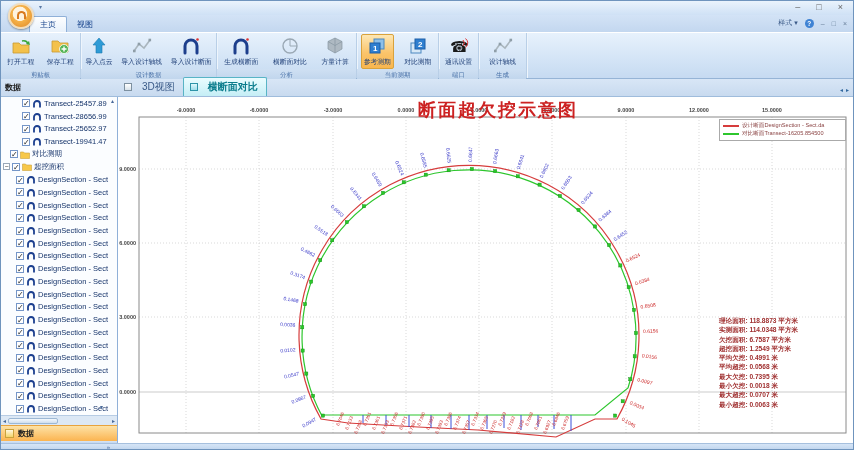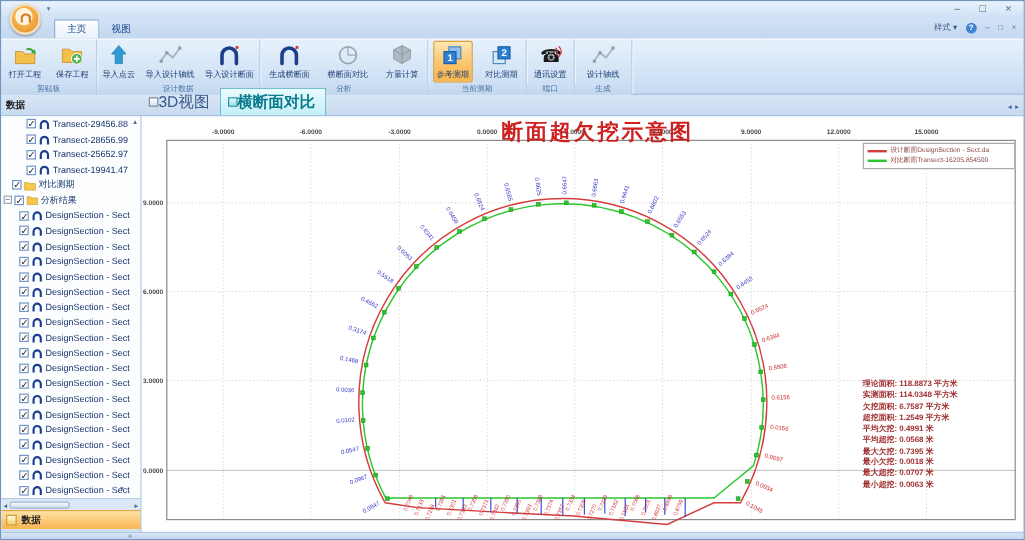--- a/index.html
+++ b/index.html
@@ -15,21 +15,21 @@
   .win-controls span { cursor:default; line-height:11px; }
   .logo { position:absolute; left:7px; top:2px; width:26px; height:26px; border-radius:50%;
           background:radial-gradient(circle at 45% 40%, #fef3df 0 38%, #f5b24a 42%, #e08a28 95%);
           border:2px solid #f3ddba; box-shadow:0 1px 2px rgba(0,0,0,.35); z-index:30; }
   .logo-arch { position:absolute; left:7px; top:6px; width:9px; height:8px;
                border:2.5px solid #d97b20; border-bottom:none; border-radius:6px 6px 0 0; }
   .qa-caret { position:absolute; left:38px; top:2px; font-size:6px; color:#5a7aa5; }
 
   
   .tabrow { height:17px; background:linear-gradient(#d3e3f6,#c3d7ef); display:flex;
-            align-items:flex-end; padding-left:44px; position:relative; }
+            align-items:flex-end; padding-left:28px; position:relative; }
   .rtab { font-size:8px; color:#15428b; padding:2px 10px 2px 10px; border-radius:2px 2px 0 0; }
   .rtab.active { background:linear-gradient(#fdfeff,#e8f1fb); border:1px solid #8fb0d8;
                  border-bottom:none; }
   .tab-right { position:absolute; right:6px; top:3px; display:flex; align-items:center;
                gap:7px; font-size:7px; color:#3a5a88; }
   .help-badge { display:inline-block; width:9px; height:9px; border-radius:50%;
                 background:#3f83d4; color:#fff; font-size:6.5px; text-align:center;
                 line-height:9px; font-weight:bold; }
   .mini { color:#6a809c; font-size:7px; }
 
@@ -47,21 +47,21 @@
   .ricon { width:20px; height:20px; }
   .ricon svg { width:20px; height:20px; display:block; }
   .rlbl { font-size:6.8px; color:#1f3f77; white-space:nowrap; margin-top:1px; }
   .rglabel { font-size:6.4px; color:#4a72a8; text-align:center; height:11px;
              background:linear-gradient(#cfe0f3,#c0d5ec); line-height:11px; }
 
   
   .strip { height:18px; background:linear-gradient(#d8e6f6,#c8daef);
            border-bottom:1px solid #9fbcdc; display:flex; align-items:flex-end; position:relative; }
   .panel-title { font-size:8px; font-weight:bold; color:#222; width:117px; padding:0 0 3px 4px; }
-  .doctab { display:flex; align-items:center; gap:0; font-size:13px; color:#3a5a88;
+  .doctab { display:flex; align-items:center; gap:10px; font-size:10px; color:#3a5a88;
             padding:2px 8px 2px 6px; }
   .doctab.active { background:linear-gradient(#eafcff,#c5eef6); border:1px solid #58b4c6;
                    border-bottom:none; color:#0a7c8c; font-weight:bold; border-radius:2px 2px 0 0; }
   .dticon { width:8px; height:8px; border:1px solid #7d90a0; background:
             linear-gradient(#fff,#d8e2ea); position:relative; }
   .doctab.active .dticon { border-color:#2e94a8; background:linear-gradient(#dff8fd,#9fdde9); }
   .strip-right { position:absolute; right:4px; bottom:3px; font-size:6px; color:#33699f;
                  display:flex; gap:3px; }
 
   
@@ -308,21 +308,21 @@
   <div class="body">
     <div class="sidebar">
       <div id="tree">
           <div class="tree-row" style="padding-left: 21px;">
             <span class="cb">✓</span>
             <span class="ticon">
               <svg viewBox="0 0 10 9">
                 <path d="M2 8.5 V5 A3 3 0 0 1 8 5 V8.5" fill="none" stroke="#1b3f8f" stroke-width="1.8"></path>
               </svg>
             </span>
-            <span class="tlabel">Transect-29456.88</span>
+            <span class="tlabel">Transect-25457.89</span>
           </div>
           <div class="tree-row" style="padding-left: 21px;">
             <span class="cb">✓</span>
             <span class="ticon">
               <svg viewBox="0 0 10 9">
                 <path d="M2 8.5 V5 A3 3 0 0 1 8 5 V8.5" fill="none" stroke="#1b3f8f" stroke-width="1.8"></path>
               </svg>
             </span>
             <span class="tlabel">Transect-28656.99</span>
           </div>
@@ -354,21 +354,21 @@
             <span class="tlabel">对比测期</span>
           </div>
           <div class="tree-row" style="padding-left: 2px;">
             <span class="exp">−</span>
             <span class="cb">✓</span>
             <span class="ticon">
               <svg viewBox="0 0 10 9">
                 <path d="M0.5 2 h3 l1 1 h5 v5.5 H0.5z" fill="#f7c84a" stroke="#caa23c" stroke-width=".6"></path>
               </svg>
             </span>
-            <span class="tlabel">分析结果</span>
+            <span class="tlabel">超挖面积</span>
           </div>
           <div class="tree-row" style="padding-left: 15px;">
             <span class="cb">✓</span>
             <span class="ticon">
               <svg viewBox="0 0 10 9">
                 <path d="M2 8.5 V5 A3 3 0 0 1 8 5 V8.5" fill="none" stroke="#1b3f8f" stroke-width="1.8"></path>
               </svg>
             </span>
             <span class="tlabel">DesignSection - Sect</span>
           </div>

